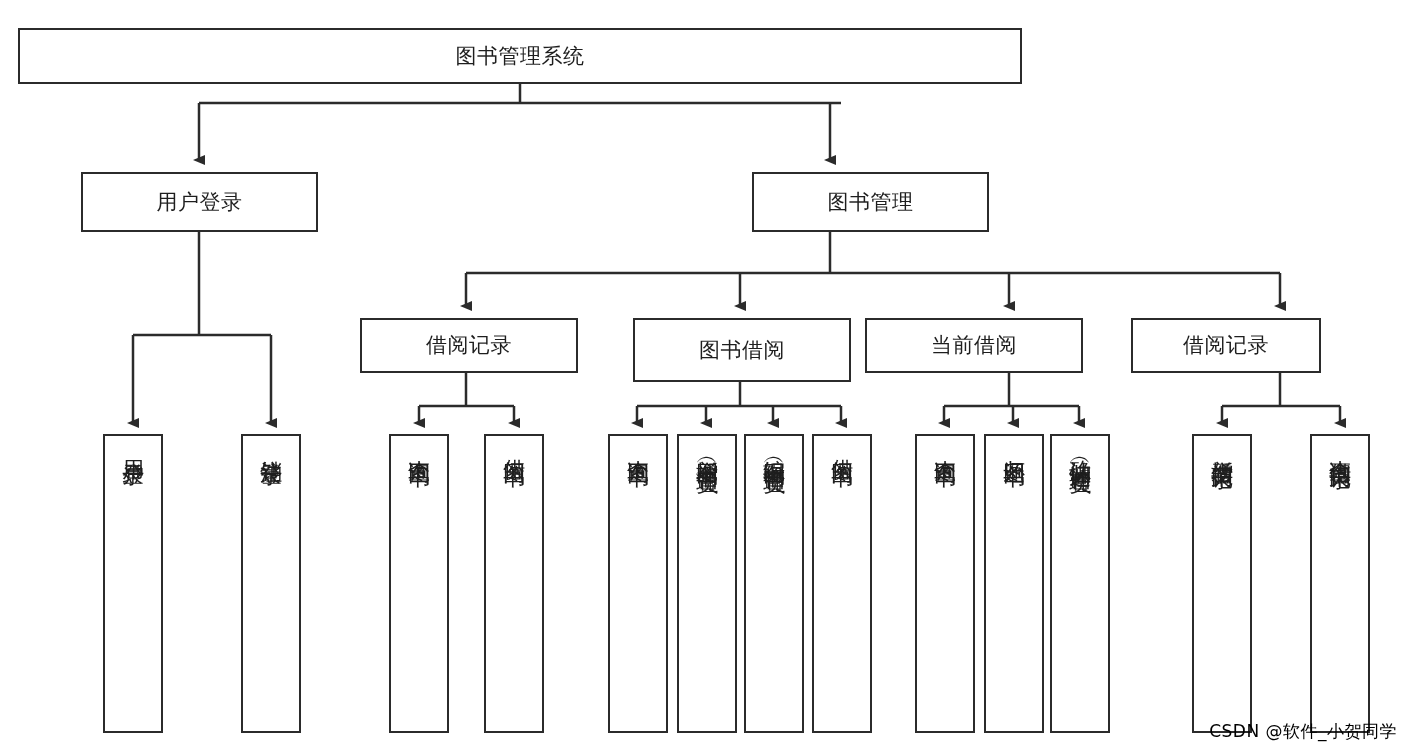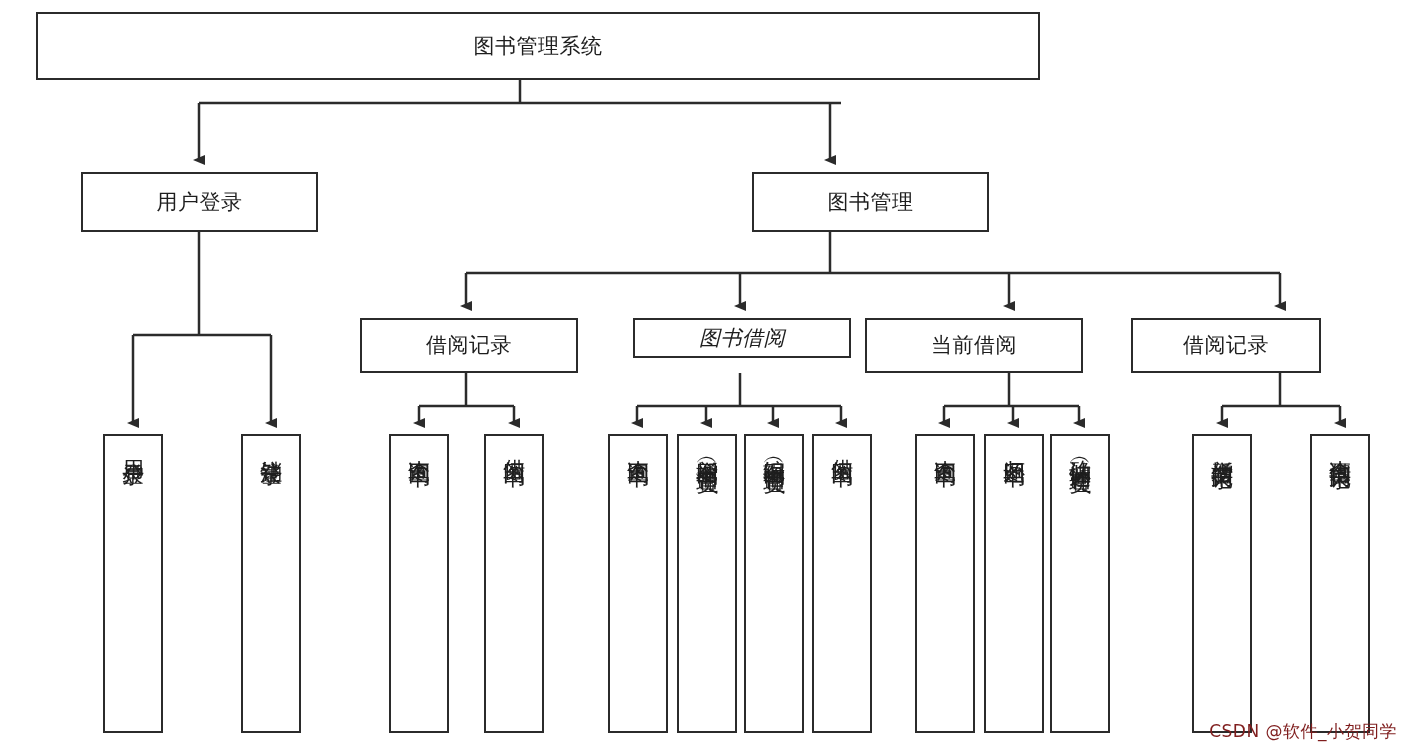--- a/index.html
+++ b/index.html
@@ -58,21 +58,21 @@
     max-height: 280px;
   }
   .node.vert.tall .label {
     max-height: 292px;
   }
   .watermark {
     position: absolute;
     right: 8px;
     bottom: 4px;
     font-size: 17px;
-    color: #7f1d1d;
+    color: #000000;
     letter-spacing: 0.5px;
     z-index: 8;
     user-select: none;
     margin-top: 29px;
   }
 </style>
 </head>
 <body>
 
 <div id="canvas">
@@ -120,35 +120,35 @@
       <path d="M1013,406 L1013,423" marker-end="url(#arrow)"></path>
       <path d="M1079,406 L1079,423" marker-end="url(#arrow)"></path>
 
       <path d="M1280,373 L1280,406"></path>
       <path d="M1222,406 L1340,406"></path>
       <path d="M1222,406 L1222,423" marker-end="url(#arrow)"></path>
       <path d="M1340,406 L1340,423" marker-end="url(#arrow)"></path>
     </g>
   </svg>
 
-  <div class="node" style="left:18px; top:12px; width:1004px; height:68px;margin-left:18px;">
+  <div class="node" style="left:18px; top:28px; width:1004px; height:56px;">
     <span class="label">图书管理系统</span>
   </div>
 
   <div class="node" style="left:81px; top:172px; width:237px; height:60px;">
     <span class="label">用户登录</span>
   </div>
   <div class="node" style="left:711px; top:172px; width:237px; height:60px;margin-left:41px;">
     <span class="label">图书管理</span>
   </div>
 
   <div class="node" style="left:360px; top:318px; width:218px; height:55px;">
     <span class="label">借阅记录</span>
   </div>
-  <div class="node" style="left:633px; top:318px; width:218px; height:40px;font-style:italic;">
+  <div class="node" style="left:633px; top:318px; width:218px; height:64px;">
     <span class="label">图书借阅</span>
   </div>
   <div class="node" style="left:865px; top:318px; width:218px; height:55px;">
     <span class="label">当前借阅</span>
   </div>
   <div class="node" style="left:1131px; top:318px; width:190px; height:55px;">
     <span class="label">借阅记录</span>
   </div>
 
   <div class="node vert" style="left:103px; top:434px; width:60px; height:299px;">

